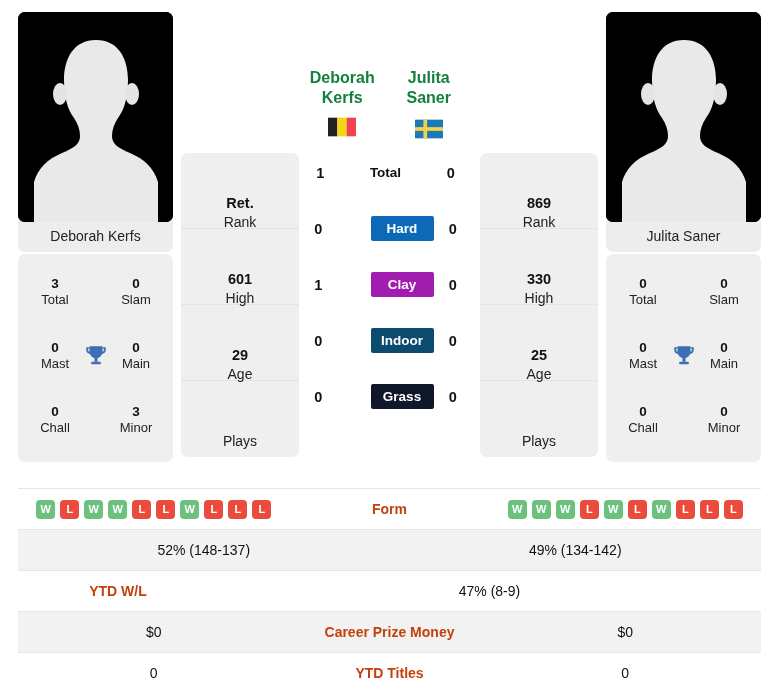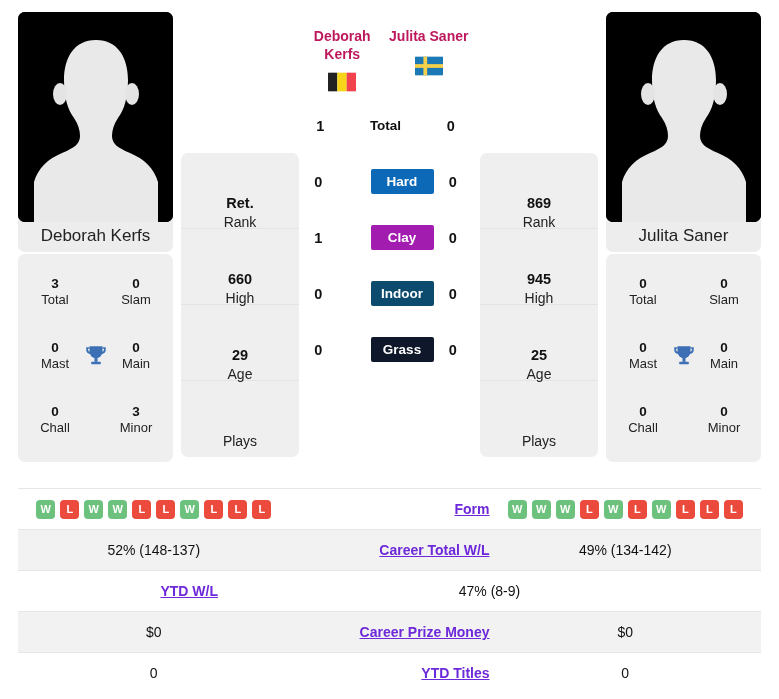--- a/index.html
+++ b/index.html
@@ -49,21 +49,21 @@
 
   .photo-name-bar {
     width: 155px;
     height: 32px;
     background: #ededed;
     border-radius: 0 0 7px 7px;
     margin-top: -2px;
     display: flex;
     align-items: center;
     justify-content: center;
-    font-size: 17px;
+    font-size: 14px;
     color: #222;
   }
 
   .titles-card {
     width: 155px;
     background: #efefef;
     border-radius: 7px;
     margin-top: 2px;
     padding: 6px 0 10px 0;
   }
@@ -119,25 +119,26 @@
   .h2h-col {
     flex: 1 1 auto;
     display: flex;
     flex-direction: column;
     align-items: center;
     padding-top: 16px;
     min-width: 0;
   }
   .name-head {
     text-align: center;
-    font-size: 14px;
+    font-size: 16px;
     font-weight: bold;
-    color: #be185d;
+    color: #15803d;
     line-height: 1.28;
     width: 100%;
+    margin-top: 40px;
   }
   .flag-line { margin-top: 8px; display: flex; justify-content: center; }
 
   .h2h-rows { width: 100%; margin-top: 6px; }
   .h2h-row {
     display: flex;
     align-items: center;
     justify-content: center;
     height: 56px;
   }
@@ -193,25 +194,24 @@
     flex: 1 1 0;
     display: flex;
     align-items: center;
     justify-content: center;
     font-size: 14px;
     color: #111;
     min-width: 0;
   }
   .stat-mid {
     flex: 0 0 200px;
-    text-align: right;
+    text-align: center;
     font-size: 14px;
     font-weight: bold;
-    color: #6d28d9;
-    text-decoration: underline;
+    color: #c2410c;
   }
   .form-strip { display: flex; gap: 5px; justify-content: center; }
   .wl {
     width: 19px;
     height: 19px;
     border-radius: 4px;
     color: #ffffff;
     font-size: 11px;
     font-weight: bold;
     display: flex;
@@ -288,21 +288,21 @@
       </div>
     </div>
 
     <div class="rank-col">
       <div class="rank-card">
         <div class="rank-cell">
           <span class="num">Ret.</span>
           <span class="lbl">Rank</span>
         </div>
         <div class="rank-cell">
-          <span class="num">660</span>
+          <span class="num">601</span>
           <span class="lbl">High</span>
         </div>
         <div class="rank-cell">
           <span class="num">29</span>
           <span class="lbl">Age</span>
         </div>
         <div class="rank-cell plays">
           <span class="num"></span>
           <span class="lbl">Plays</span>
         </div>
@@ -381,21 +381,21 @@
       </div>
     </div>
 
     <div class="rank-col">
       <div class="rank-card">
         <div class="rank-cell">
           <span class="num">869</span>
           <span class="lbl">Rank</span>
         </div>
         <div class="rank-cell">
-          <span class="num">945</span>
+          <span class="num">330</span>
           <span class="lbl">High</span>
         </div>
         <div class="rank-cell">
           <span class="num">25</span>
           <span class="lbl">Age</span>
         </div>
         <div class="rank-cell plays">
           <span class="num"></span>
           <span class="lbl">Plays</span>
         </div>
@@ -491,21 +491,20 @@
             <div class="wl w">W</div>
             <div class="wl l">L</div>
             <div class="wl l">L</div>
             <div class="wl l">L</div>
           </div>
       </div>
     </div>
 
     <div class="stat-row shaded">
       <div class="stat-left">52% (148-137)</div>
-      <div class="stat-mid">Career Total W/L</div>
       <div class="stat-right">49% (134-142)</div>
     </div>
 
     <div class="stat-row">
       <div class="stat-mid">YTD W/L</div>
       <div class="stat-right">47% (8-9)</div>
     </div>
 
     <div class="stat-row shaded">
       <div class="stat-left">$0</div>

